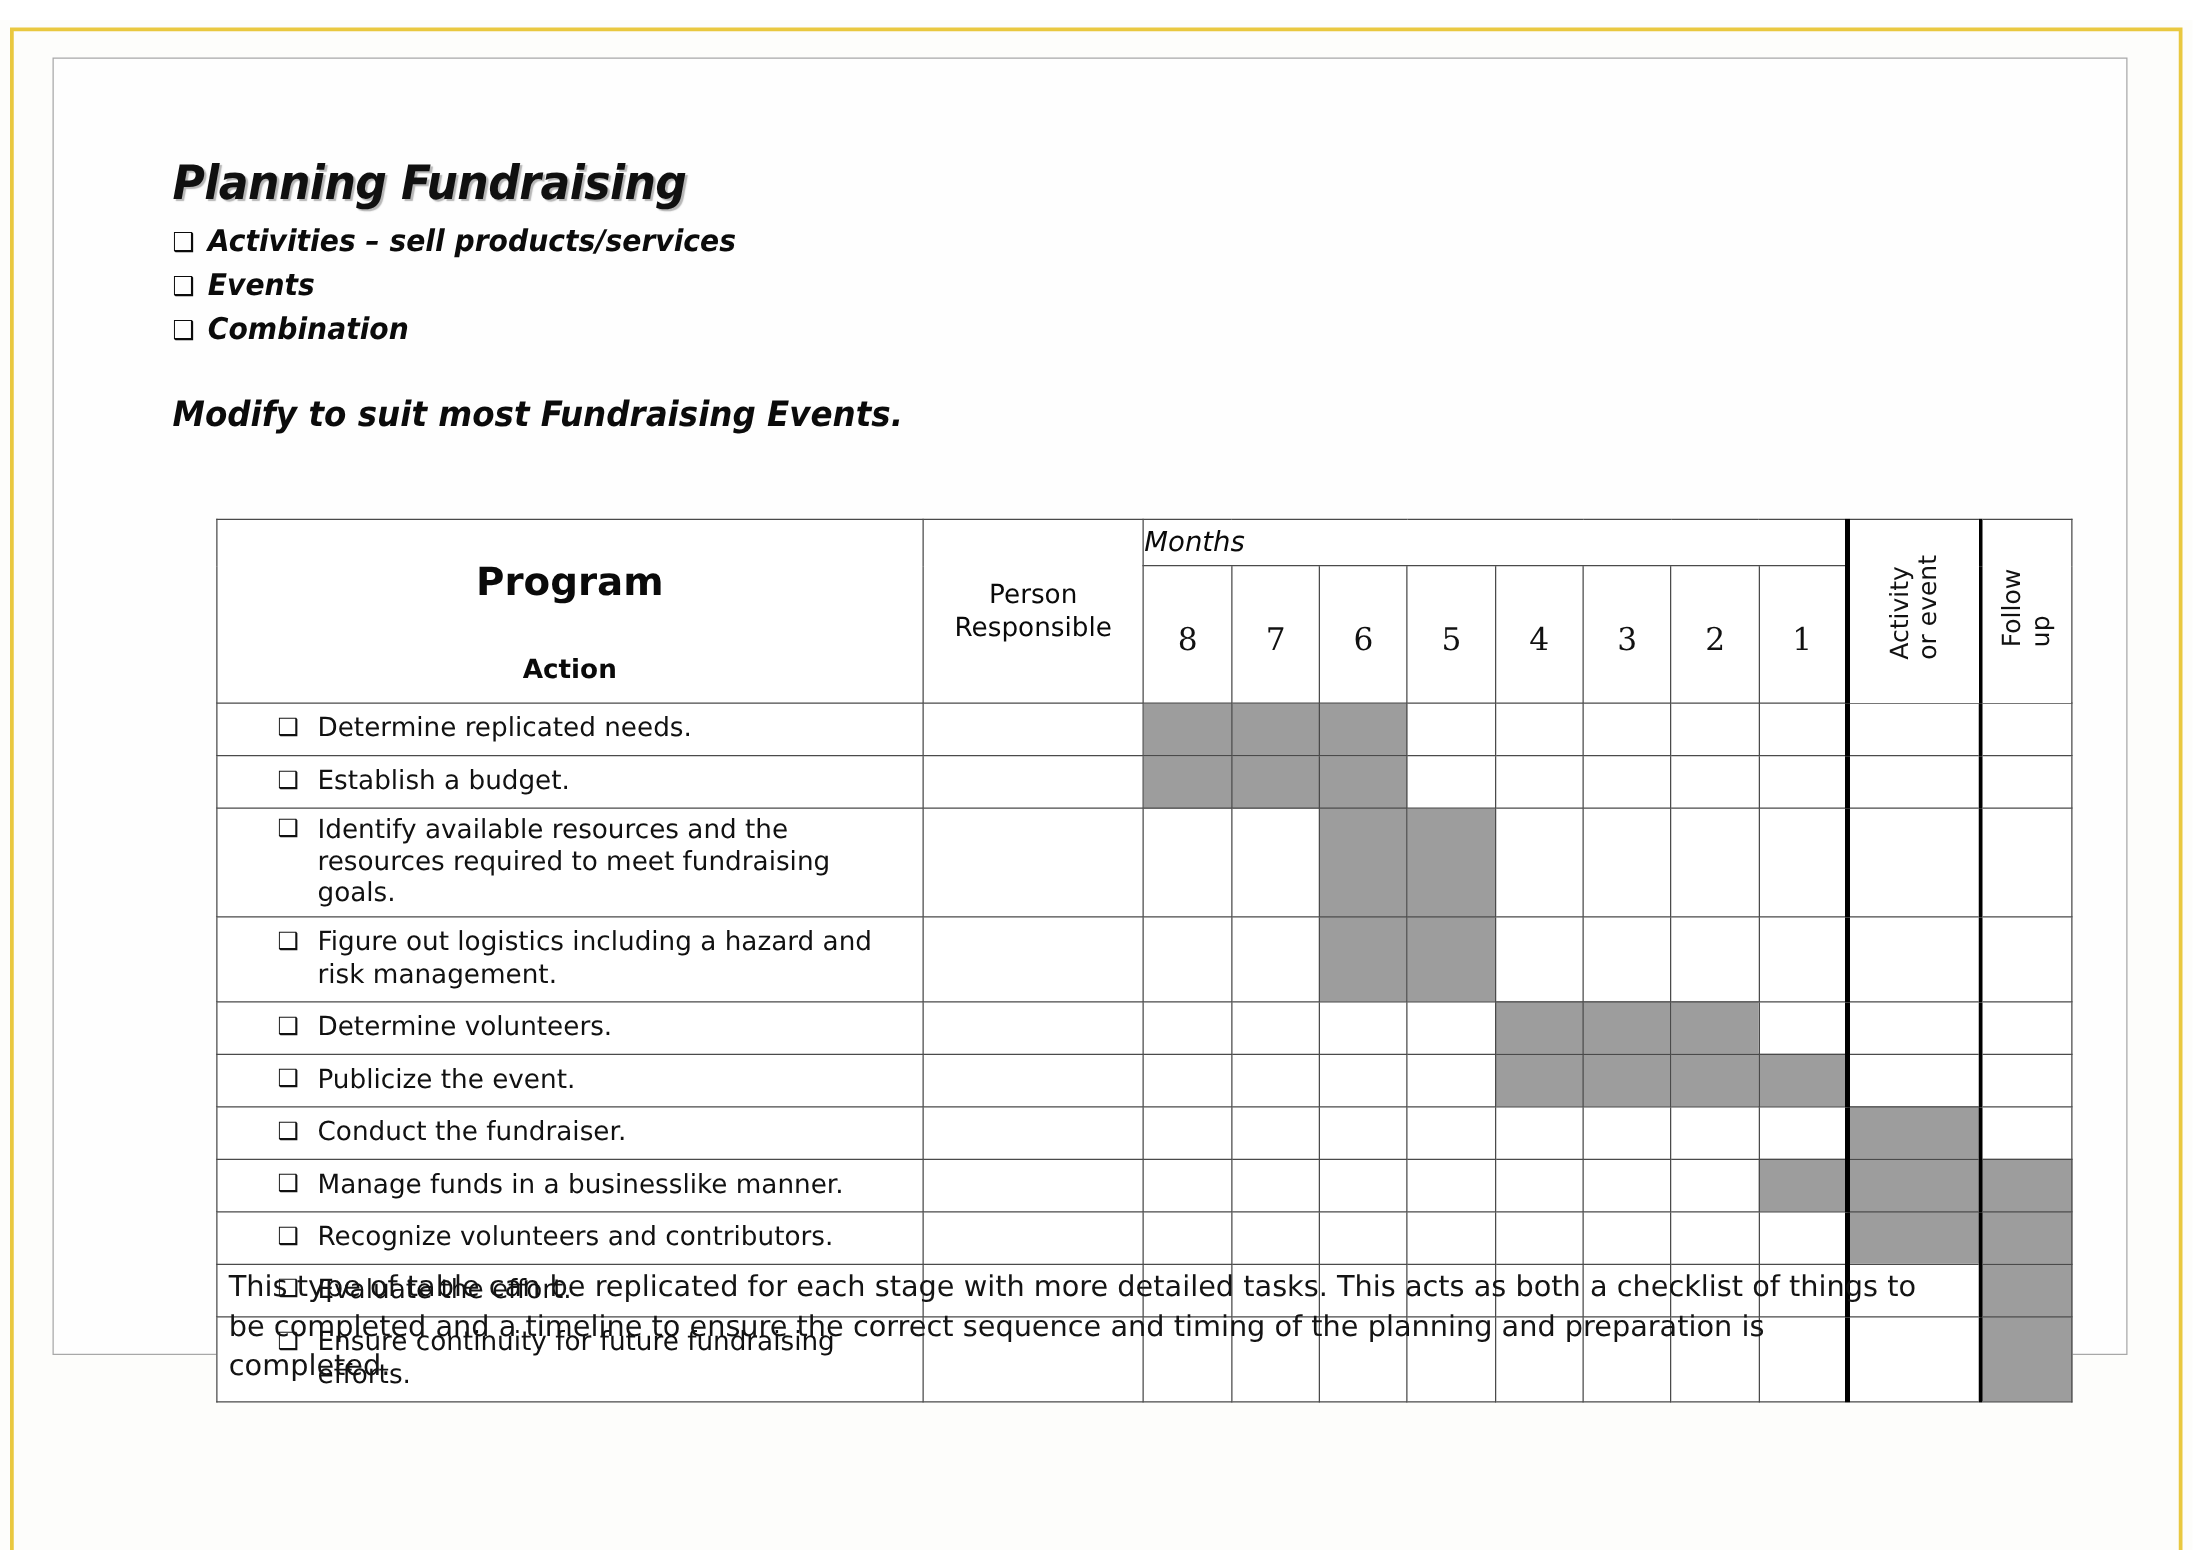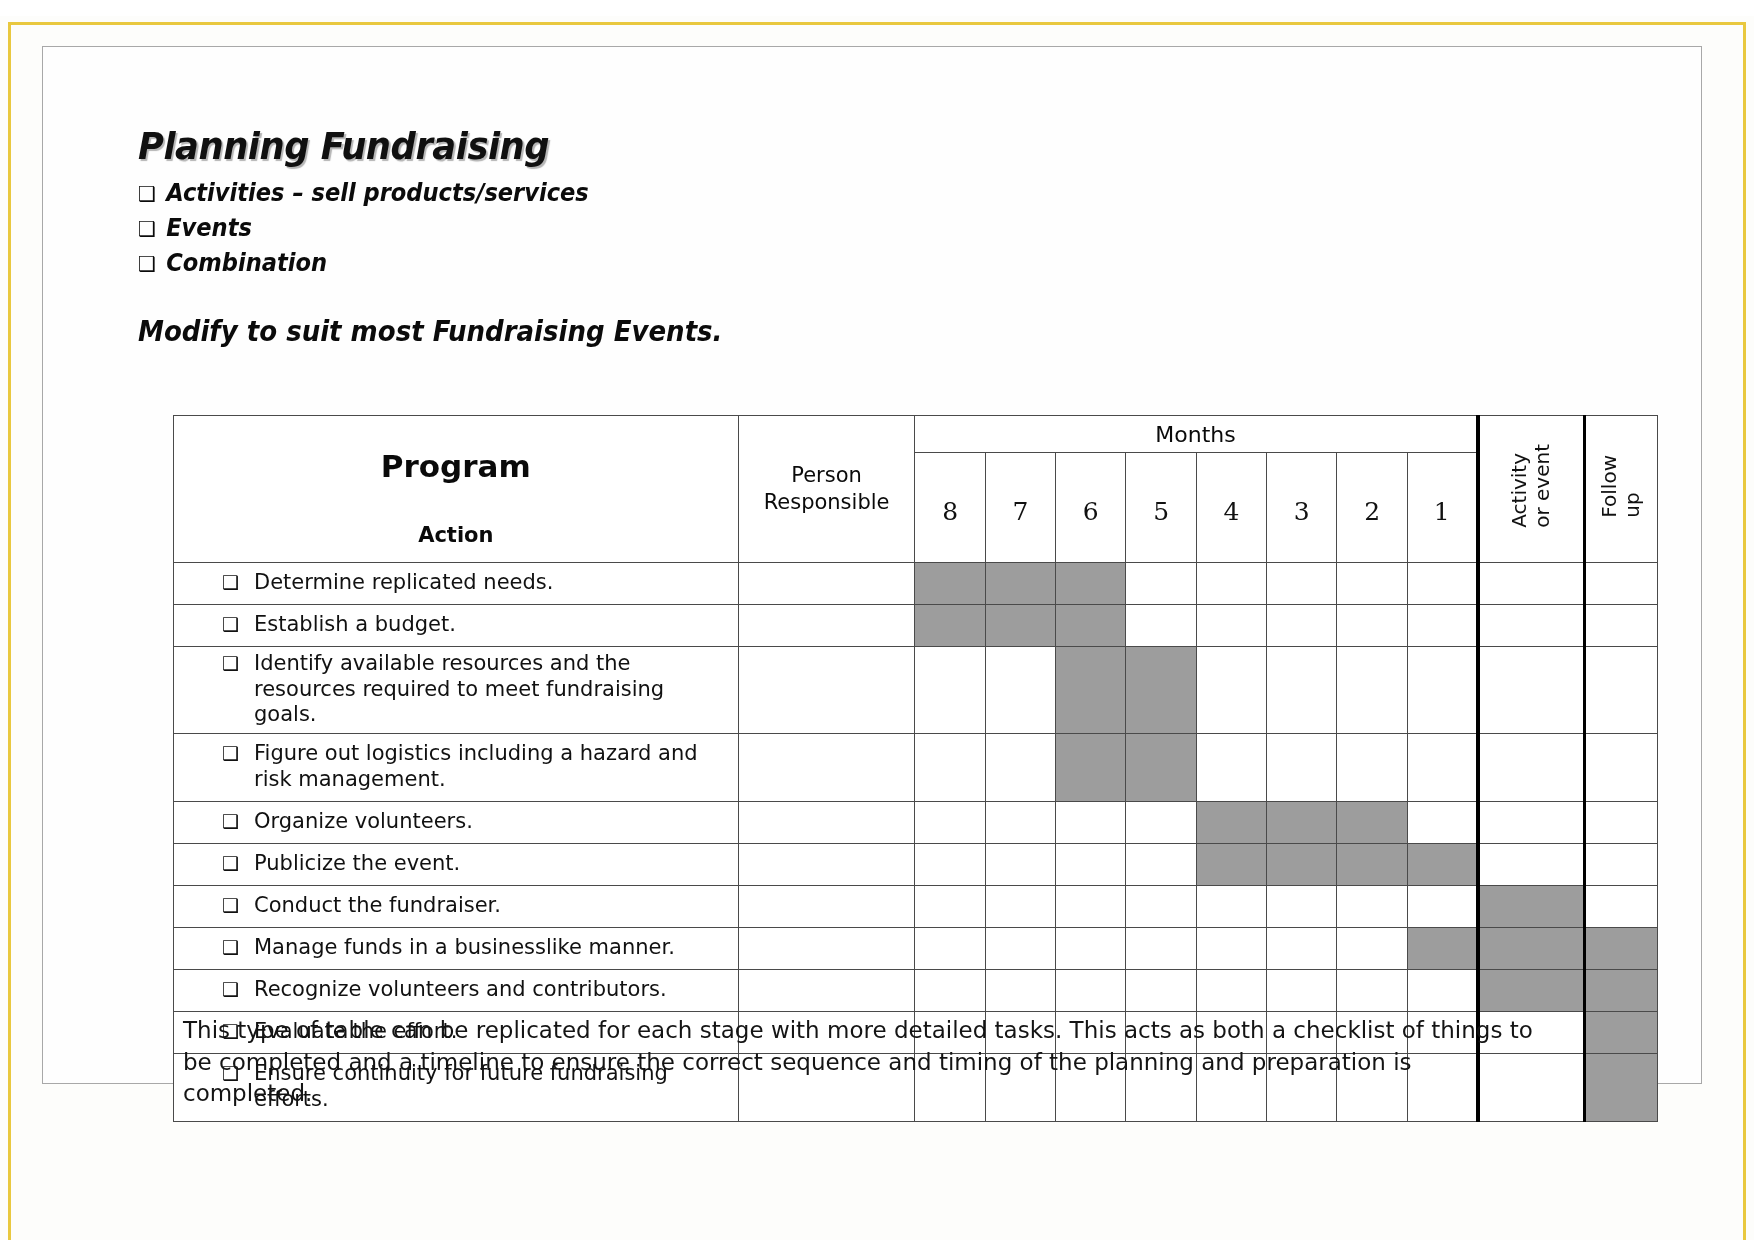--- a/index.html
+++ b/index.html
@@ -142,25 +142,26 @@
     line-height: 1.1;
   }
   .th-person {
     text-align: center;
     font-size: 21px;
     font-weight: bold;
     color: #0a0a0a;
     line-height: 1.3;
   }
   .th-months {
-    text-align: center;
+    text-align: left;
     font-size: 22px;
     font-weight: bold;
     color: #0a0a0a;
     height: 36px;
+    font-style: italic;
   }
   .th-monthnum {
     text-align: center;
     font-family: "DejaVu Serif", serif;
     font-size: 25px;
     color: #111111;
     vertical-align: top;
     padding-top: 7px !important;
     height: 102px;
   }
@@ -400,21 +401,21 @@
               <td></td>
               <td></td>
               <td></td>
               <td class="cell-act"></td>
               <td></td>
             </tr>
             <tr>
               <td class="task-cell row-1line">
                 <div class="task-inner">
                   <span class="task-check">❑</span>
-                  <span class="task-text">Organize volunteers.</span>
+                  <span class="task-text">Determine volunteers.</span>
                 </div>
               </td>
               <td></td>
               <td></td>
               <td></td>
               <td></td>
               <td></td>
               <td class="shaded"></td>
               <td class="shaded"></td>
               <td class="shaded"></td>

